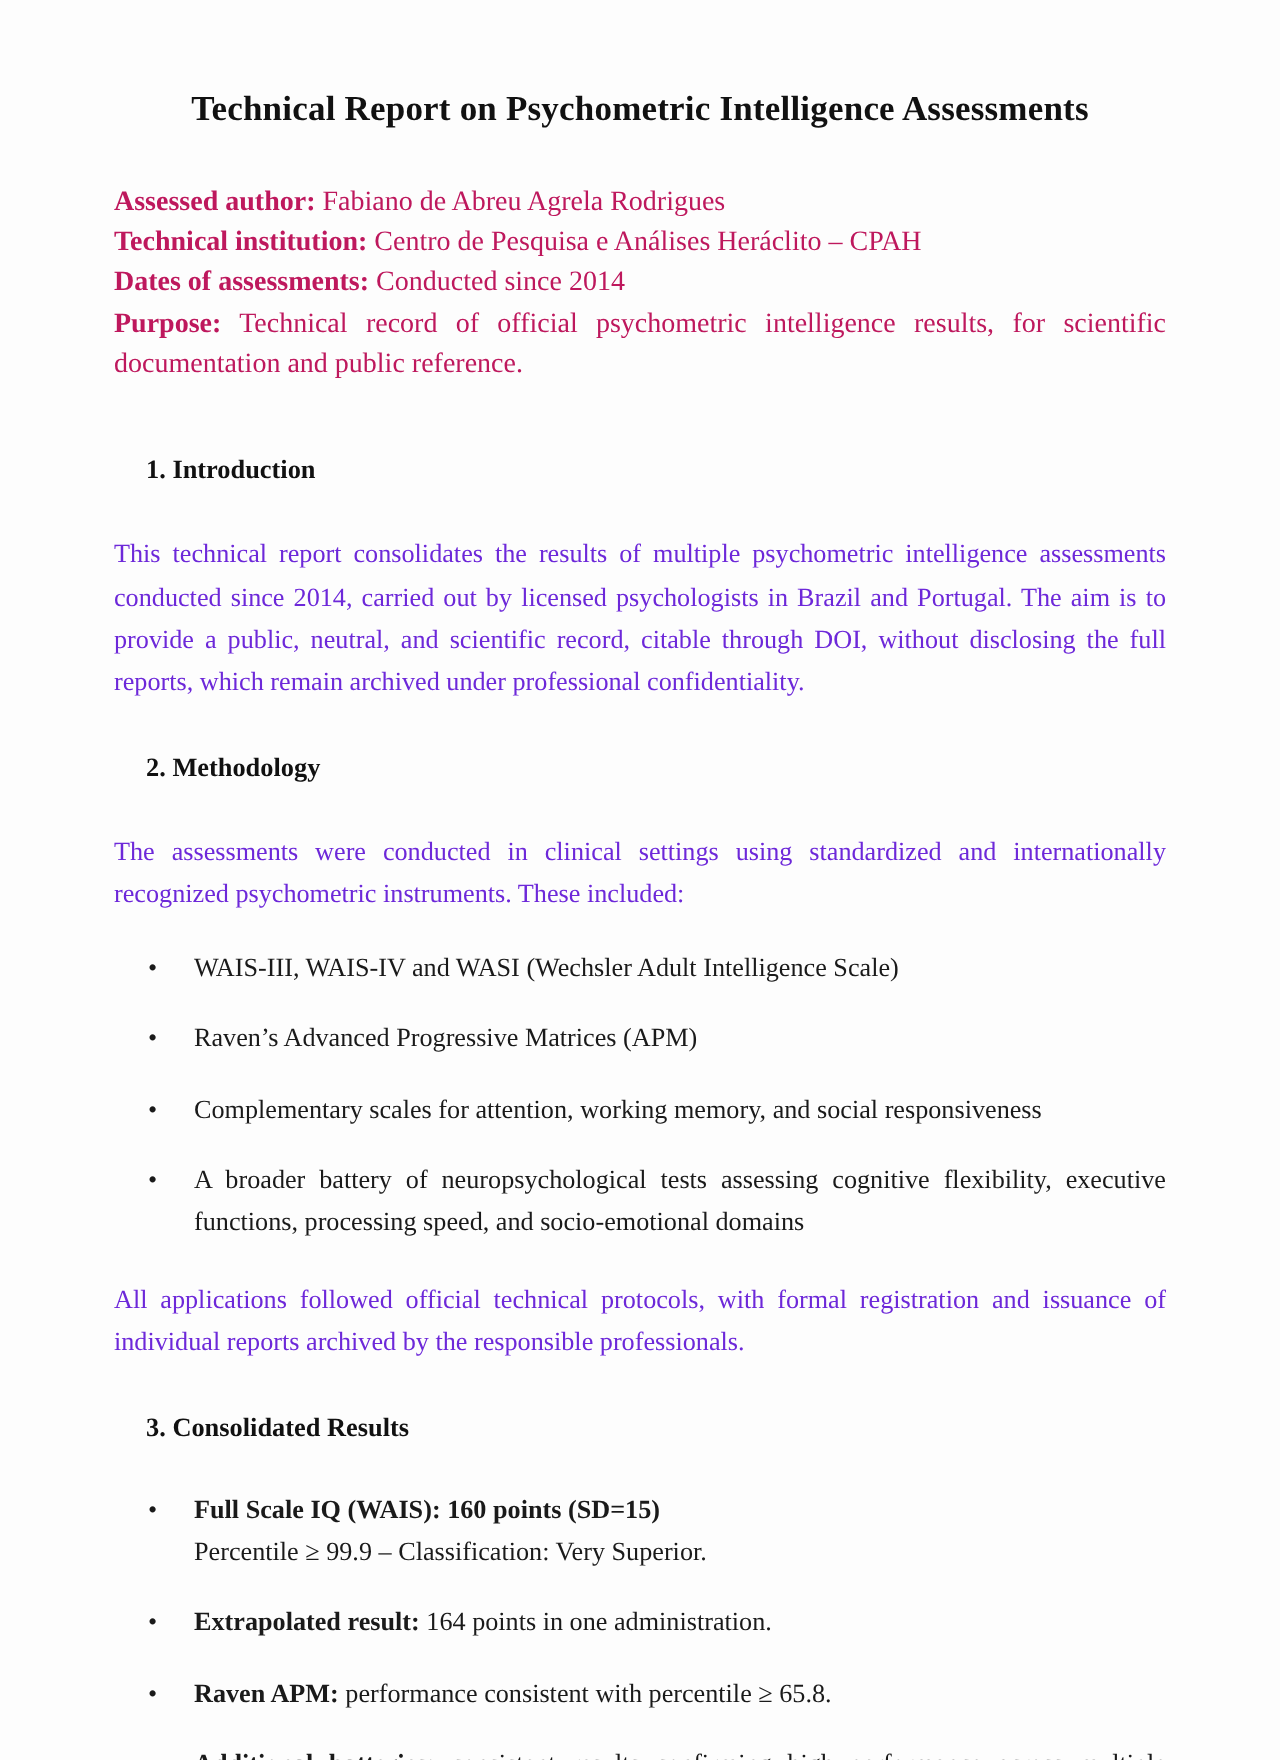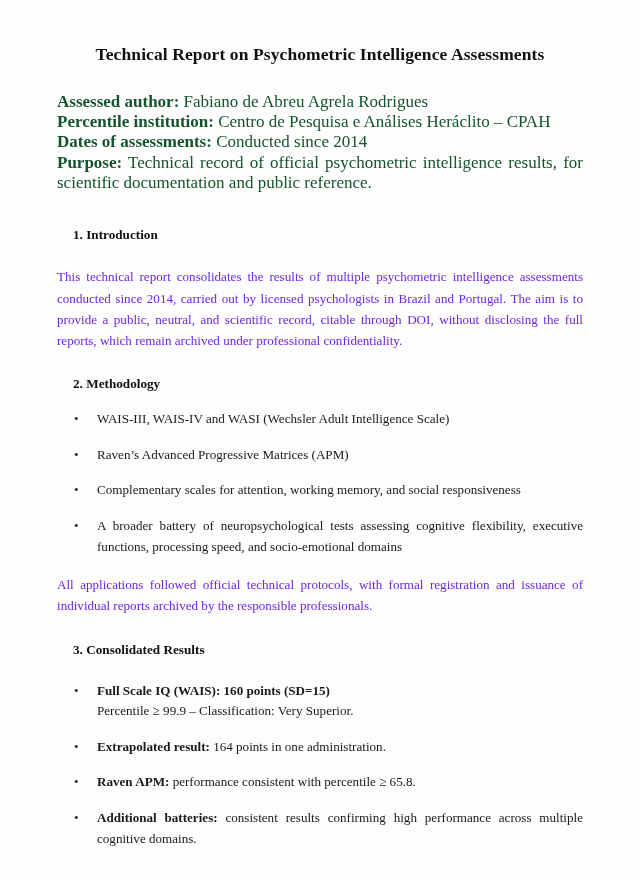--- a/index.html
+++ b/index.html
@@ -37,26 +37,26 @@
     margin: 0;
     padding-top: 44px;
     line-height: 1.25;
     color: #111;
   }
 
   .meta-block {
     margin-top: 26px;
   }
   .meta-line {
-    font-size: 17px;
+    font-size: 14px;
     line-height: 20.3px;
     text-align: justify;
     text-justify: inter-word;
     margin: 0;
-    color: #14532d;
+    color: #be185d;
   }
   .meta-line b {
     font-weight: bold;
   }
 
   .section-heading {
     font-size: 13.2px;
     font-weight: bold;
     margin: 16px;
     line-height: 18px;
@@ -119,37 +119,38 @@
   <div class="content">
 
     <h1 class="doc-title">Technical Report on Psychometric Intelligence Assessments</h1>
 
     <div class="meta-block">
       <p class="meta-line">
         <b>Assessed author:</b>
         <span>Fabiano de Abreu Agrela Rodrigues</span>
       </p>
       <p class="meta-line">
-        <b>Percentile institution:</b>
+        <b>Technical institution:</b>
         <span>Centro de Pesquisa e Análises Heráclito – CPAH</span>
       </p>
       <p class="meta-line">
         <b>Dates of assessments:</b>
         <span>Conducted since 2014</span>
       </p>
       <p class="meta-line">
         <b>Purpose:</b>
         <span>Technical record of official psychometric intelligence results, for scientific documentation and public reference.</span>
       </p>
     </div>
 
     <h2 class="section-heading gap-intro-head">1. Introduction</h2>
     <p class="body-para gap-head-para">This technical report consolidates the results of multiple psychometric intelligence assessments conducted since 2014, carried out by licensed psychologists in Brazil and Portugal. The aim is to provide a public, neutral, and scientific record, citable through DOI, without disclosing the full reports, which remain archived under professional confidentiality.</p>
 
     <h2 class="section-heading gap-para-head">2. Methodology</h2>
+    <p class="body-para gap-head-para">The assessments were conducted in clinical settings using standardized and internationally recognized psychometric instruments. These included:</p>
 
     <ul class="bullet-list gap-para-list">
       <li class="bullet-item list-gap-first">
         <span class="dot">•</span>
         <span>WAIS-III, WAIS-IV and WASI (Wechsler Adult Intelligence Scale)</span>
       </li>
       <li class="bullet-item list-gap">
         <span class="dot">•</span>
         <span>Raven’s Advanced Progressive Matrices (APM)</span>
       </li>

